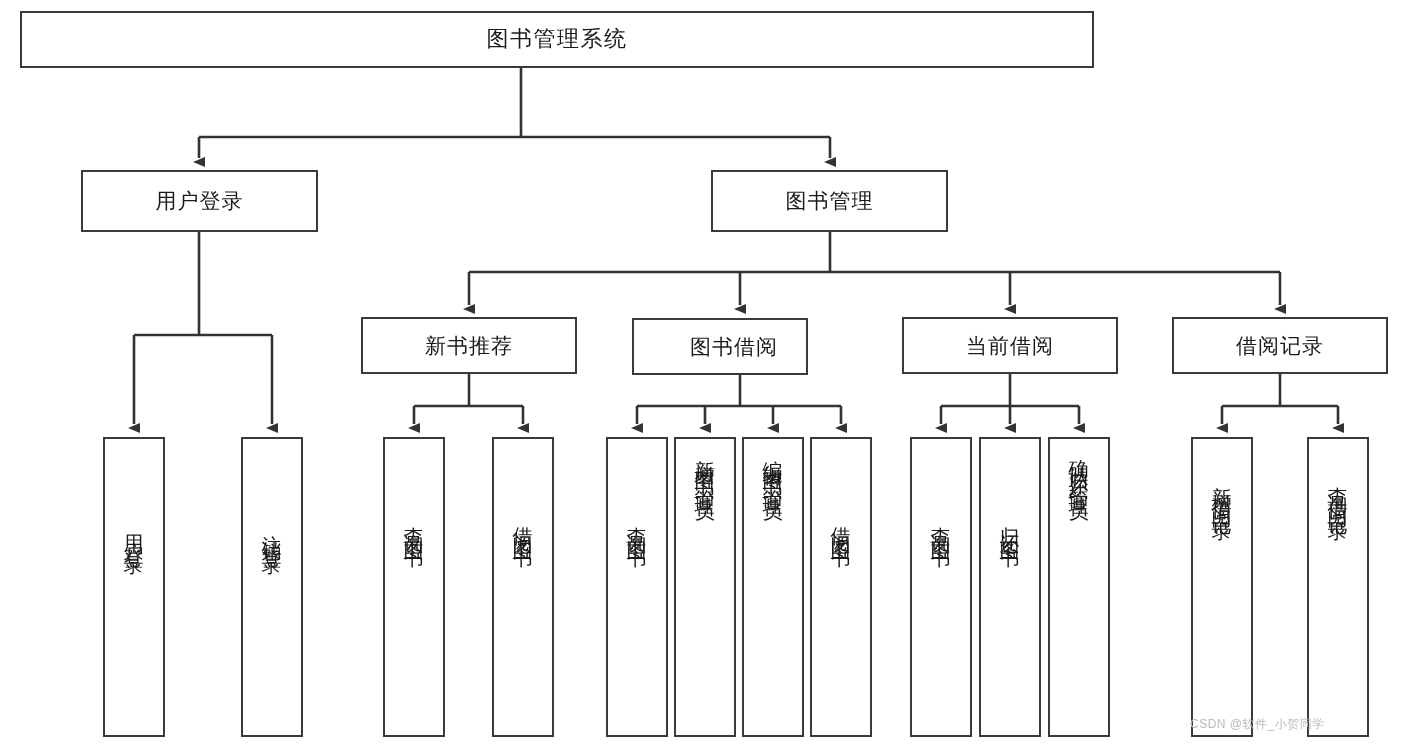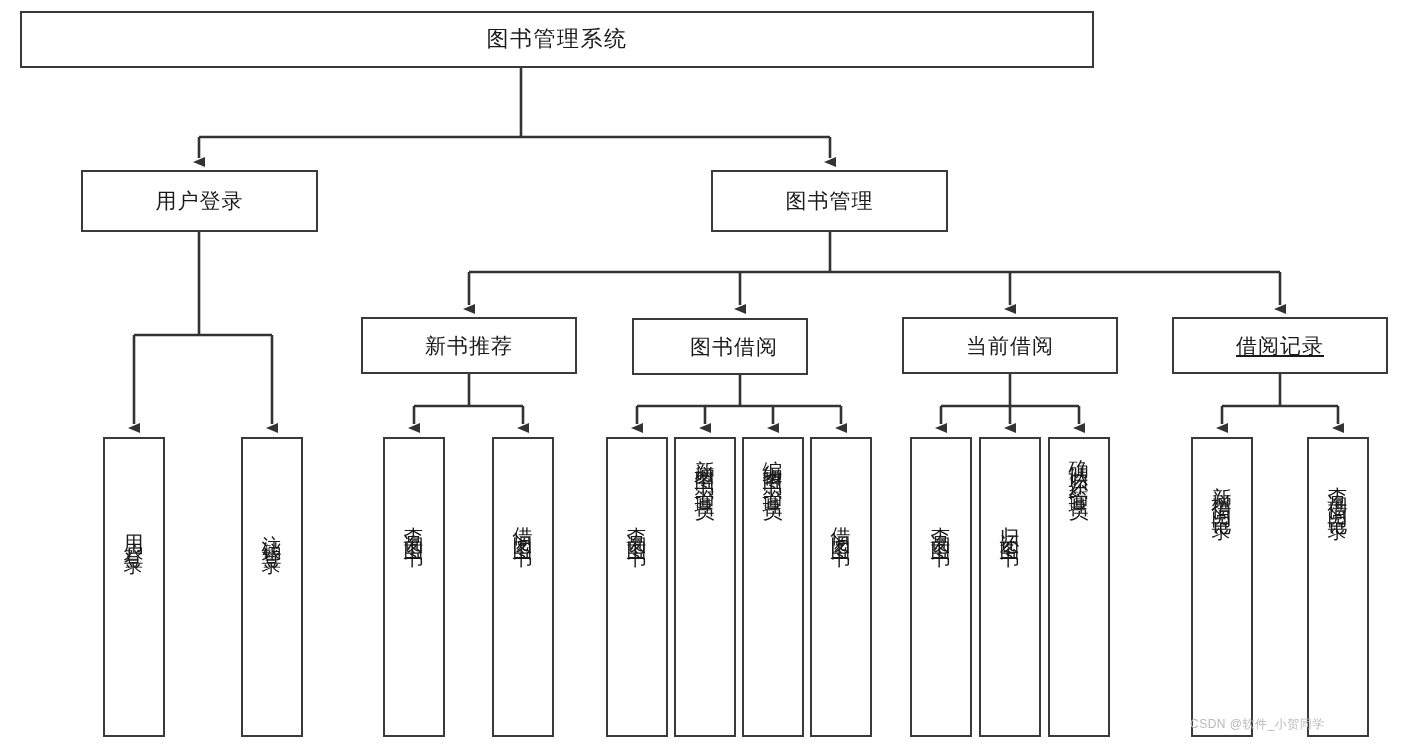--- a/index.html
+++ b/index.html
@@ -142,21 +142,21 @@
 
   <div class="node h-node" style="left:361px; top:317px; width:216px; height:57px;">
     <span class="label">新书推荐</span>
   </div>
   <div class="node h-node" style="left:632px; top:318px; width:176px; height:57px;padding-left:28px;">
     <span class="label">图书借阅</span>
   </div>
   <div class="node h-node" style="left:902px; top:317px; width:216px; height:57px;">
     <span class="label">当前借阅</span>
   </div>
-  <div class="node h-node" style="left:1172px; top:317px; width:216px; height:57px;text-decoration:underline;">
+  <div class="node h-node" style="left:1172px; top:317px; width:216px; height:57px;">
     <span class="label">借阅记录</span>
   </div>
 
   <div class="node v-node" style="left:103px; top:437px; width:62px; height:300px; padding-top:80px;">
     <span class="label">用户登录</span>
   </div>
   <div class="node v-node" style="left:241px; top:437px; width:62px; height:300px; padding-top:80px;">
     <span class="label">注销登录</span>
   </div>
 

